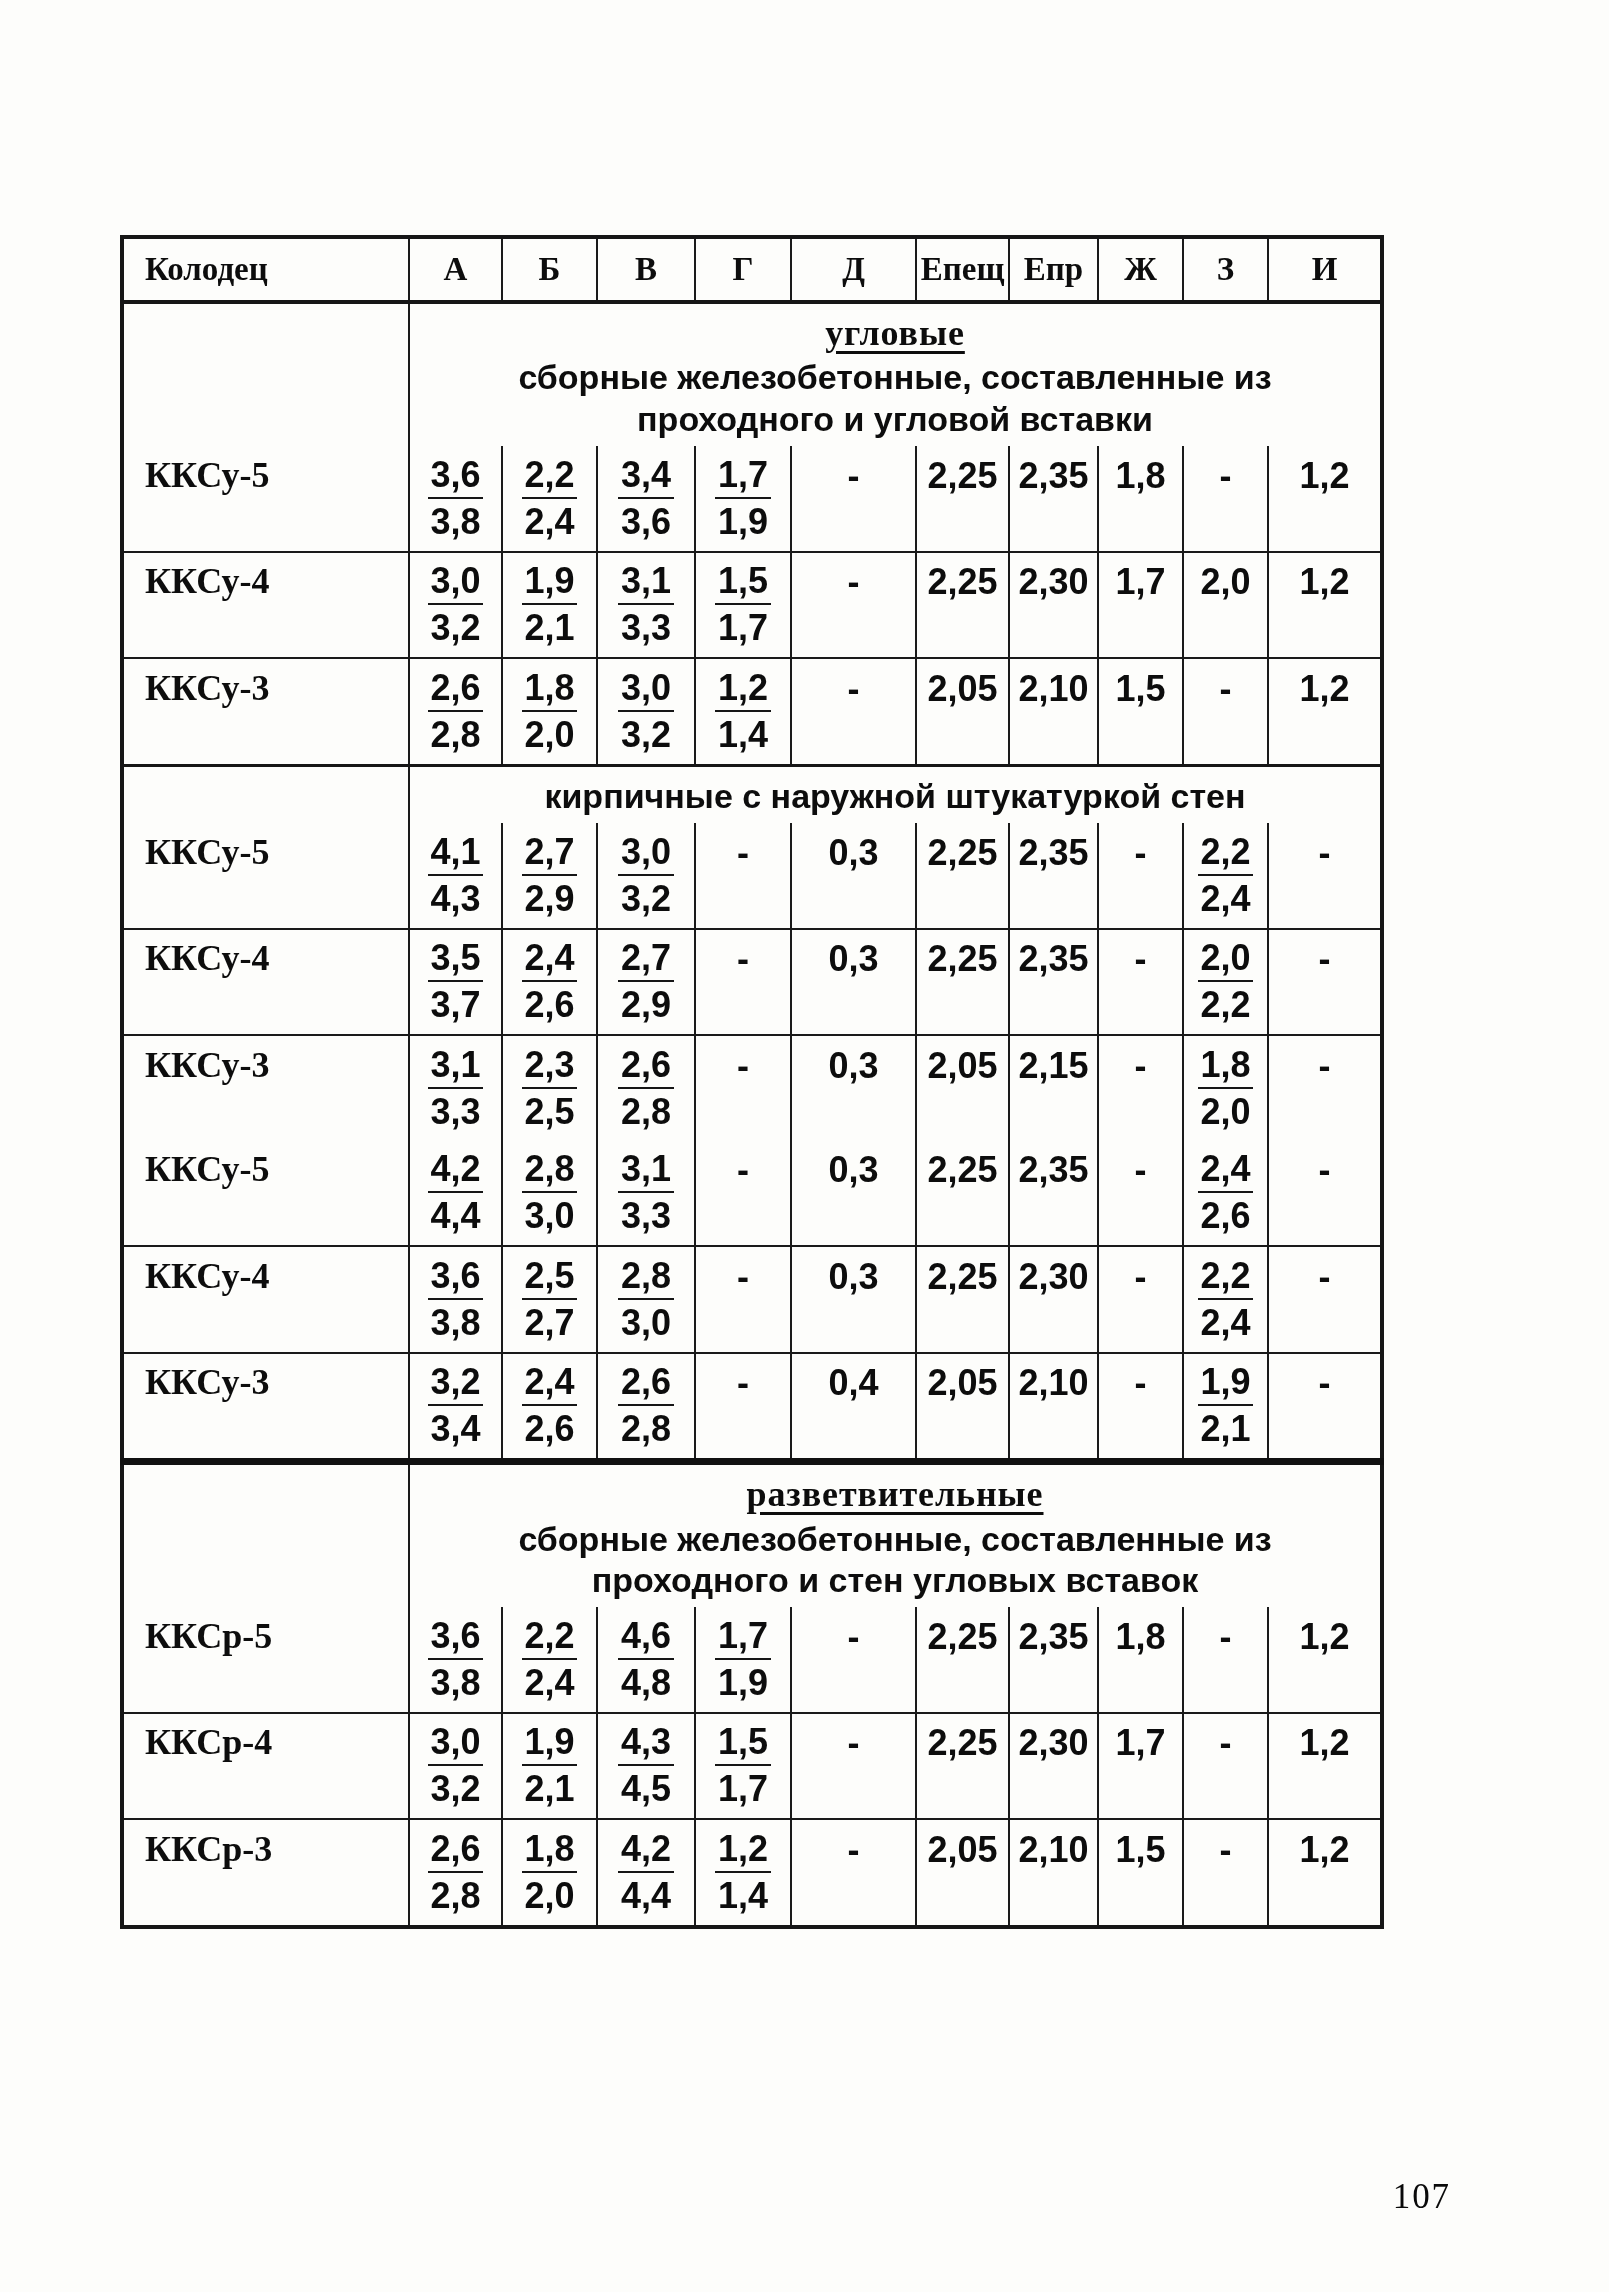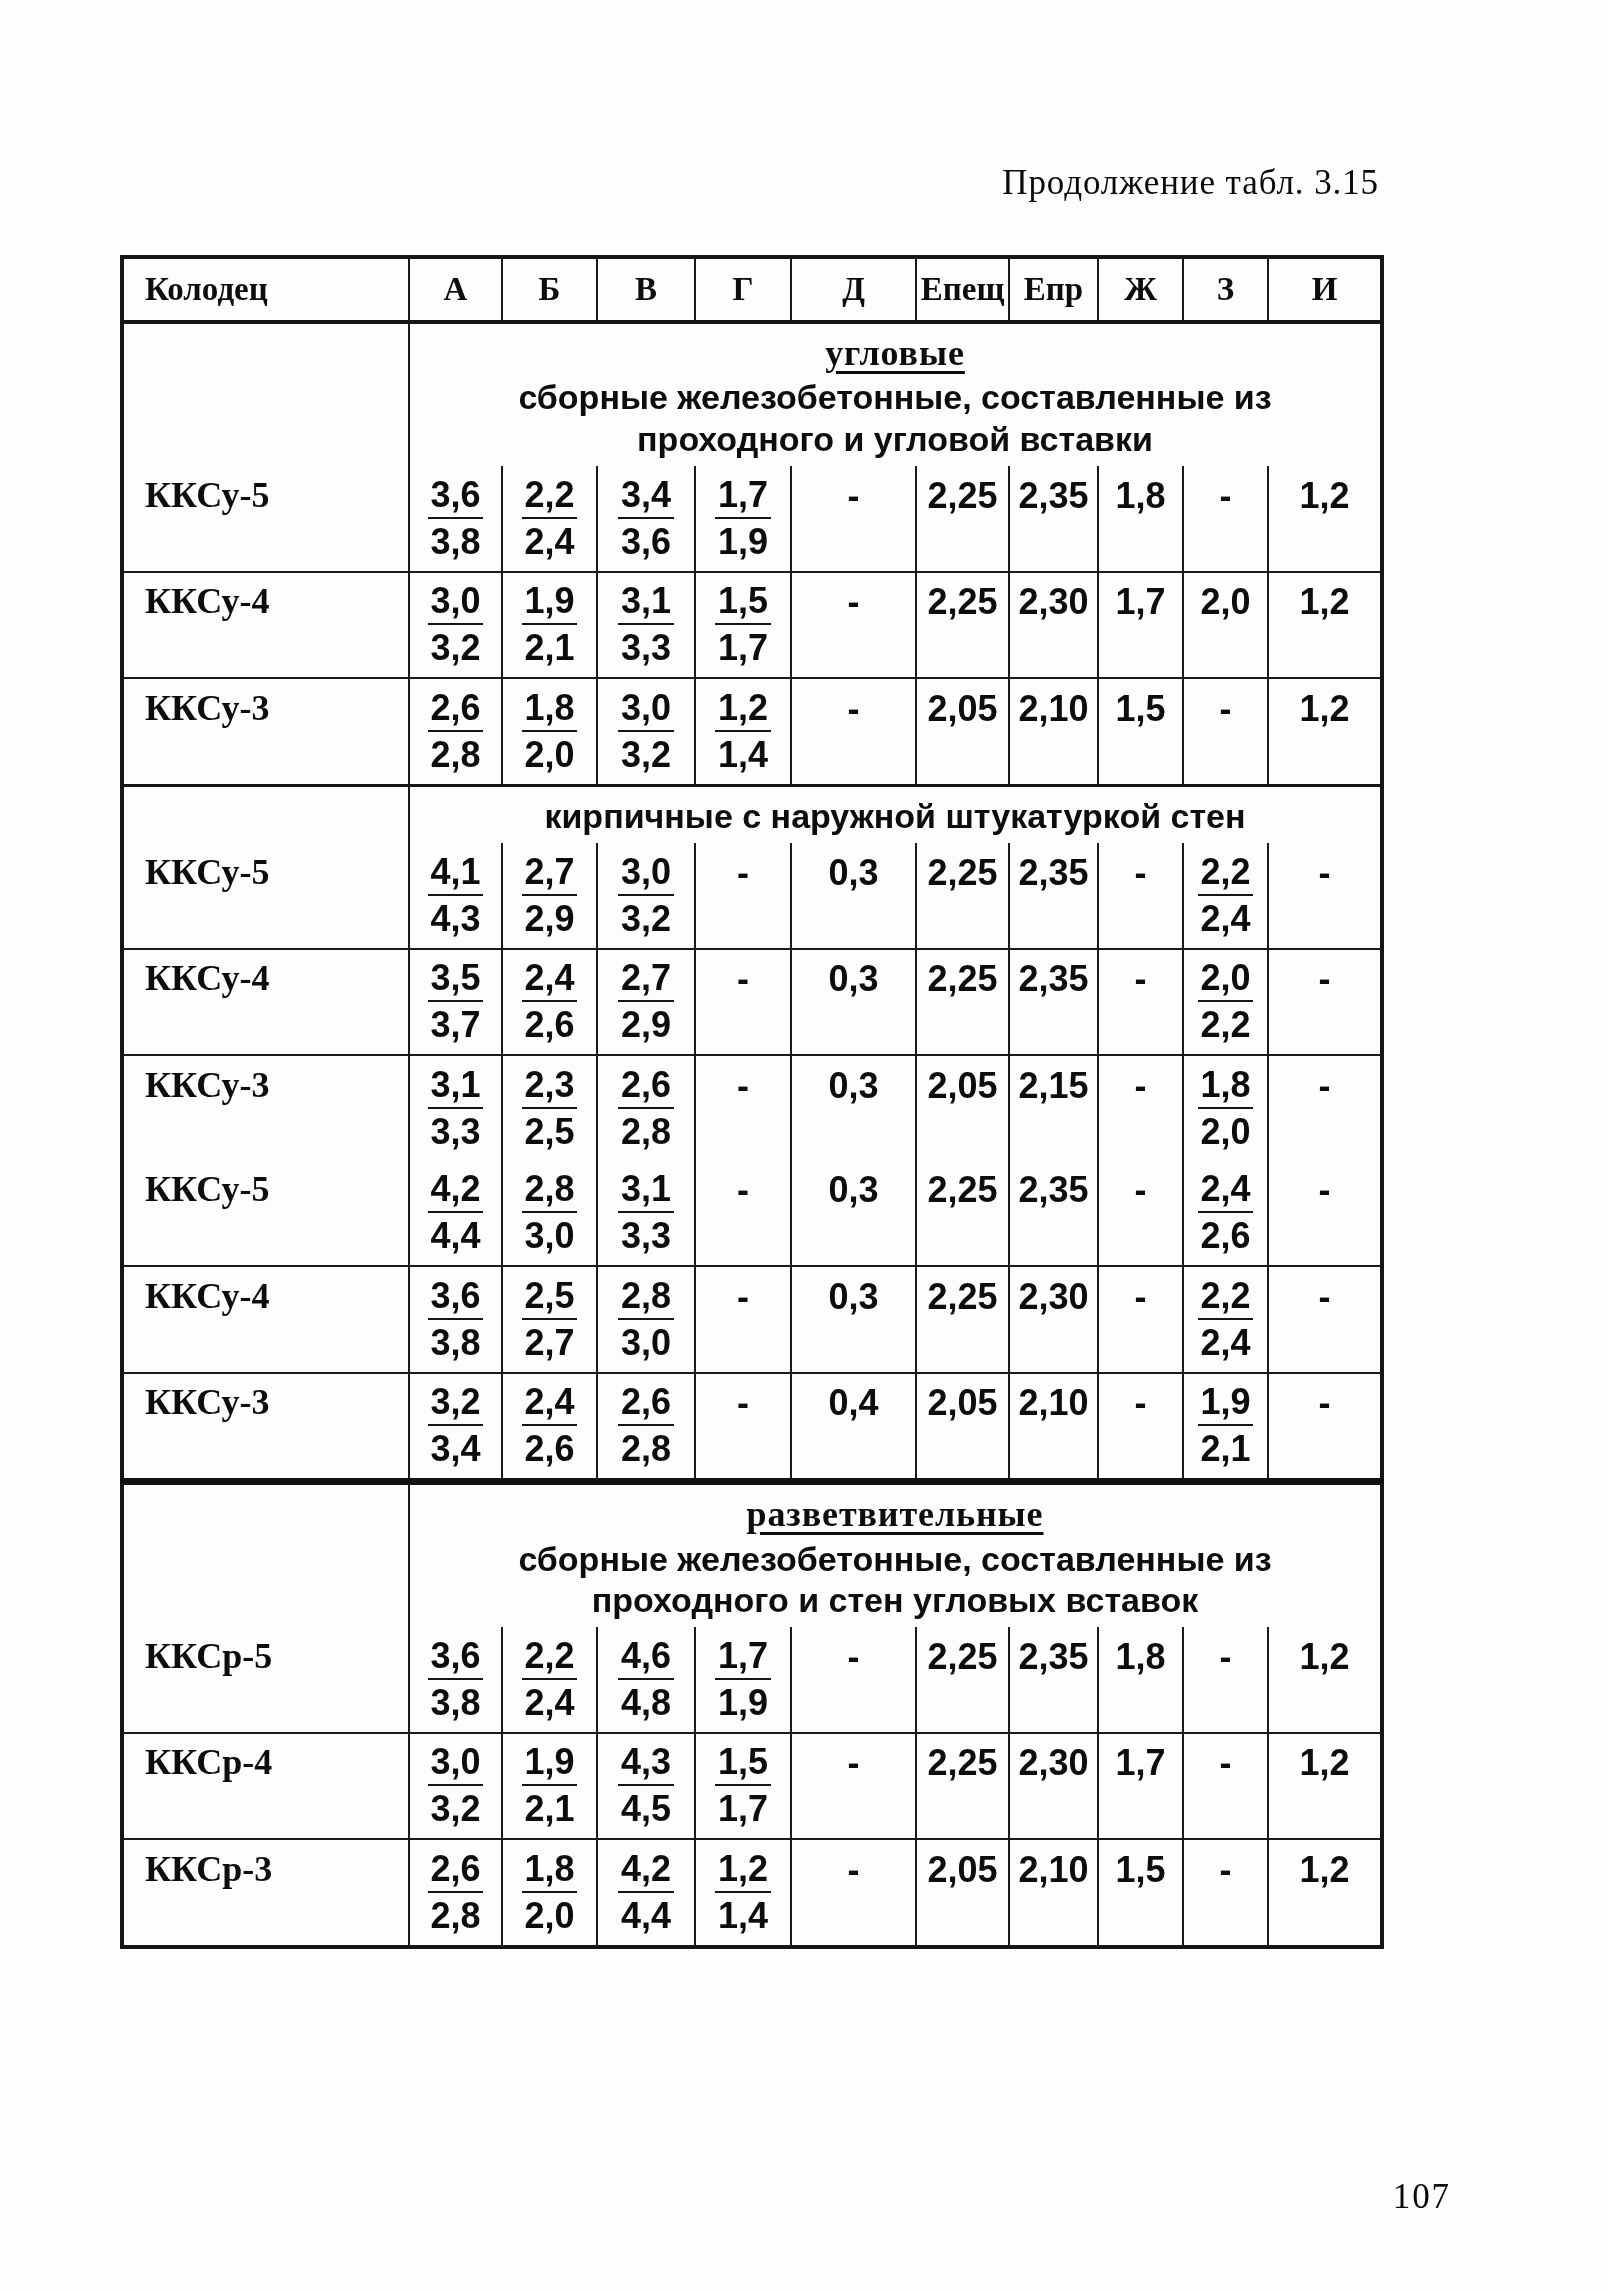--- a/index.html
+++ b/index.html
@@ -21,21 +21,20 @@
     color:#0a0a0a;
   }
   table.main{
     position:absolute;
     left:120px;top:235px;
     width:1259px;
     border-collapse:collapse;
     table-layout:fixed;
     border:4.7px solid #161616;
     font-weight:600;
-    margin-top:20px;
   }
   th{
     font-family:"Liberation Serif",serif;
     font-size:33px;
     font-weight:600;
     height:61px;
     text-align:center;
     vertical-align:middle;
     border-bottom:4.7px solid #161616;
     overflow:hidden;
@@ -96,21 +95,20 @@
     font-size:35px;
     letter-spacing:1.9px;
     color:#0a0a0a;
     margin-top:40px;
   }
 </style>
 </head>
 <body>
 
 <div class="page">
-  <div class="doc-title">Продолжение табл. 3.15</div>
 
   <table class="main">
     <colgroup id="cols">
         <col style="width: 287px;">
         <col style="width: 93px;">
         <col style="width: 95px;">
         <col style="width: 98px;">
         <col style="width: 96px;">
         <col style="width: 125px;">
         <col style="width: 93px;">

